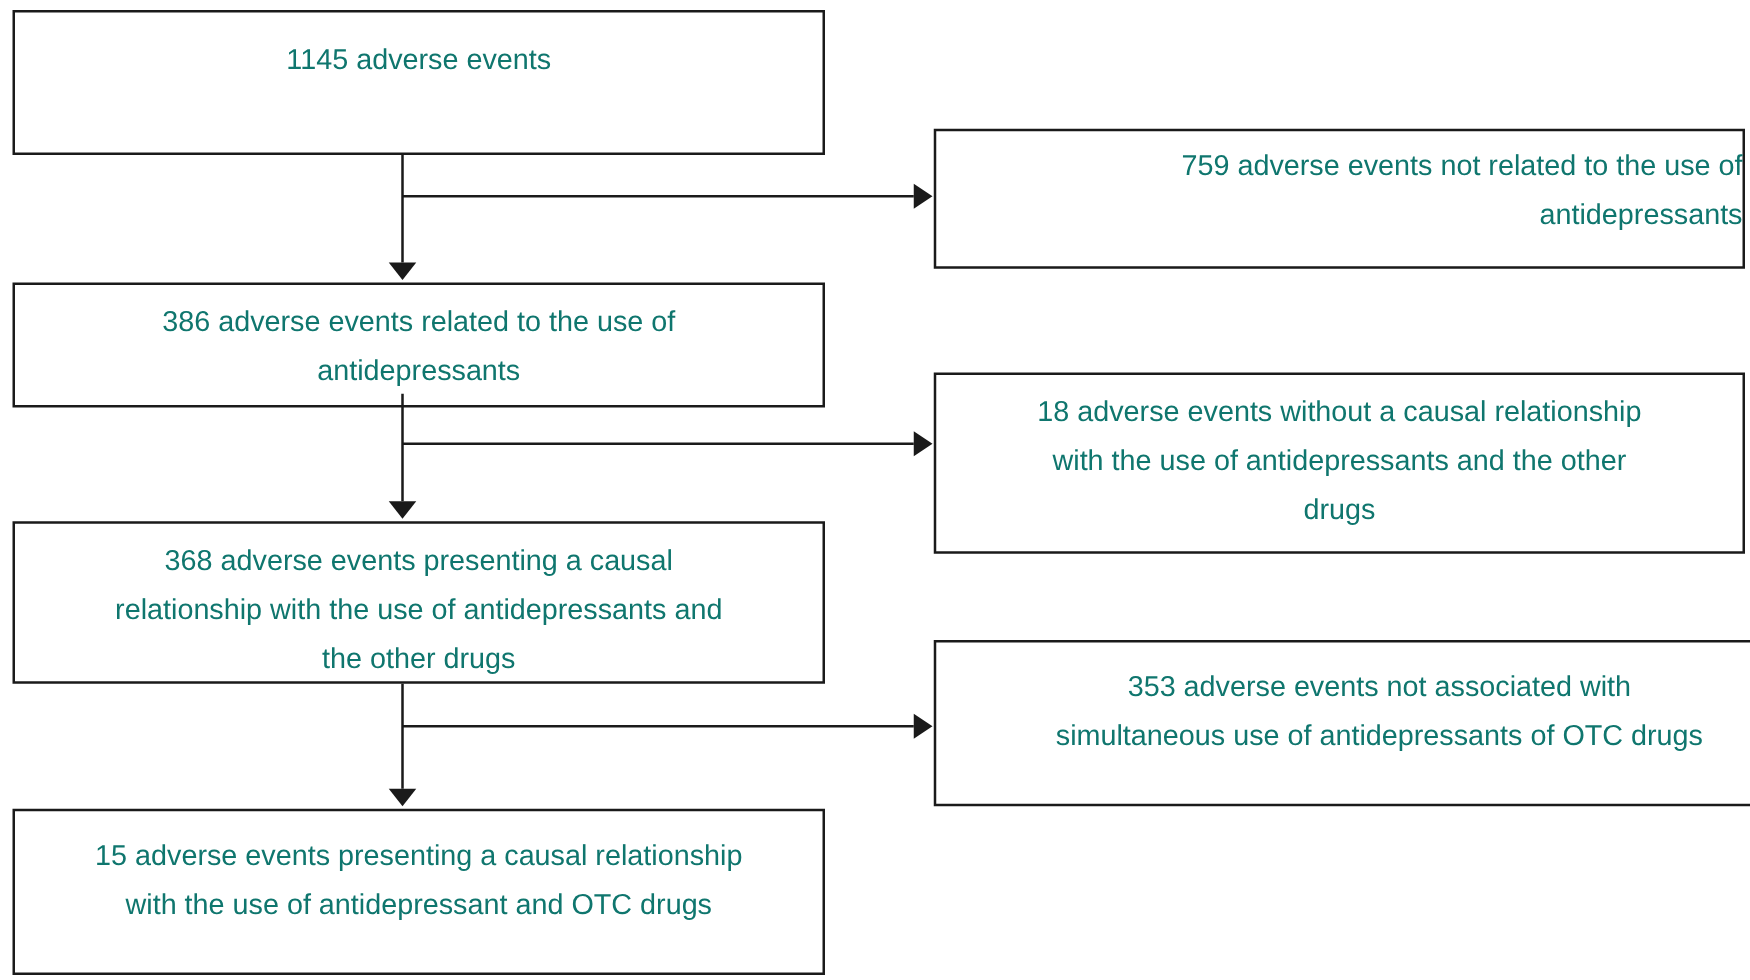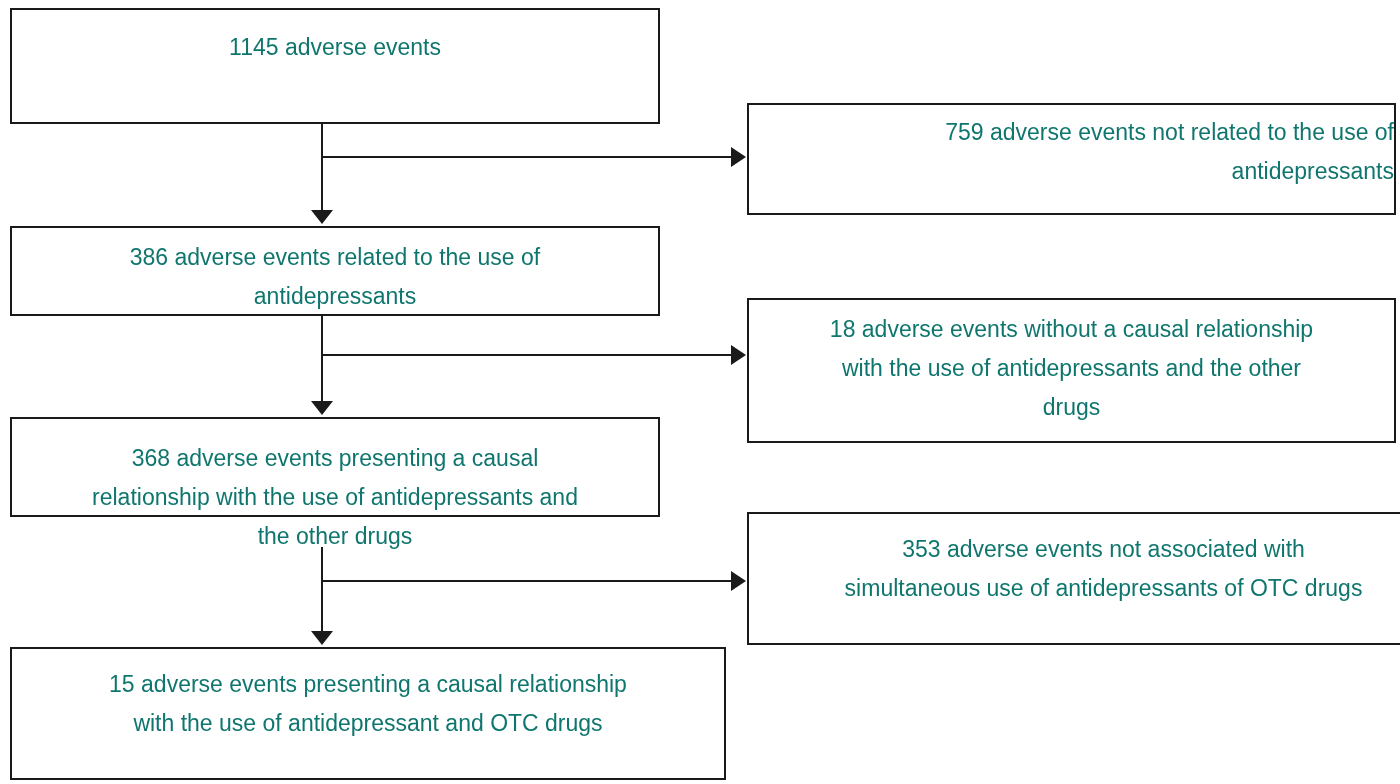--- a/index.html
+++ b/index.html
@@ -48,23 +48,23 @@
   .arrow-right {
     position: absolute;
     width: 0;
     height: 0;
     border-top: 10px solid transparent;
     border-bottom: 10px solid transparent;
     border-left: 15px solid #1a1a1a;
   }
   
   #box-total      { left: 10px;  top: 8px;   width: 650px; height: 116px; padding-top: 18px; }
-  #box-related    { left: 10px;  top: 226px; width: 650px; height: 90px;  padding-top: 10px; }
-  #box-causal     { left: 10px;  top: 417px; width: 650px; height: 100px; padding-top: 20px; }
-  #box-causal-otc { left: 10px;  top: 647px; width: 716px; height: 133px; padding-top: 16px; }
+  #box-related    { left: 10px;  top: 226px; width: 650px; height: 100px;  padding-top: 10px; }
+  #box-causal     { left: 10px;  top: 417px; width: 650px; height: 130px; padding-top: 10px; }
+  #box-causal-otc { left: 10px;  top: 647px; width: 650px; height: 133px; padding-top: 16px; }
   
   #box-not-related     { left: 747px; top: 103px; width: 649px; height: 112px; padding-top: 8px; text-align: right;  }
   #box-without-causal  { left: 747px; top: 298px; width: 649px; height: 145px; padding-top: 10px; }
   #box-not-simultaneous{ left: 747px; top: 512px; width: 713px; height: 133px; padding-top: 16px; }
 </style>
 </head>
 <body>
 
 <div class="canvas">
 

